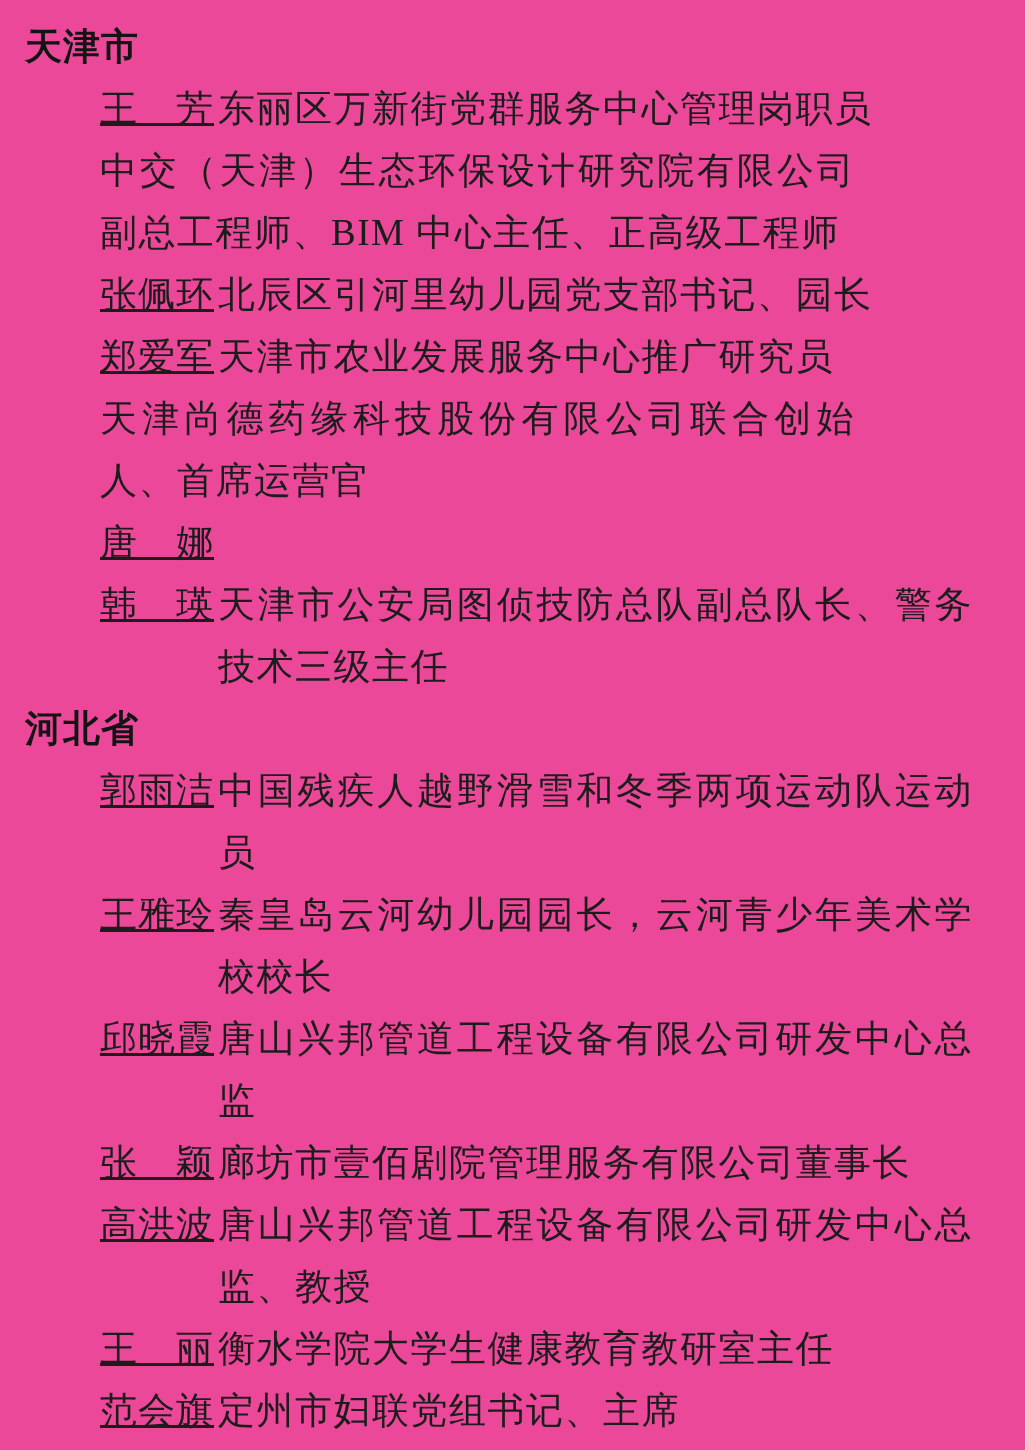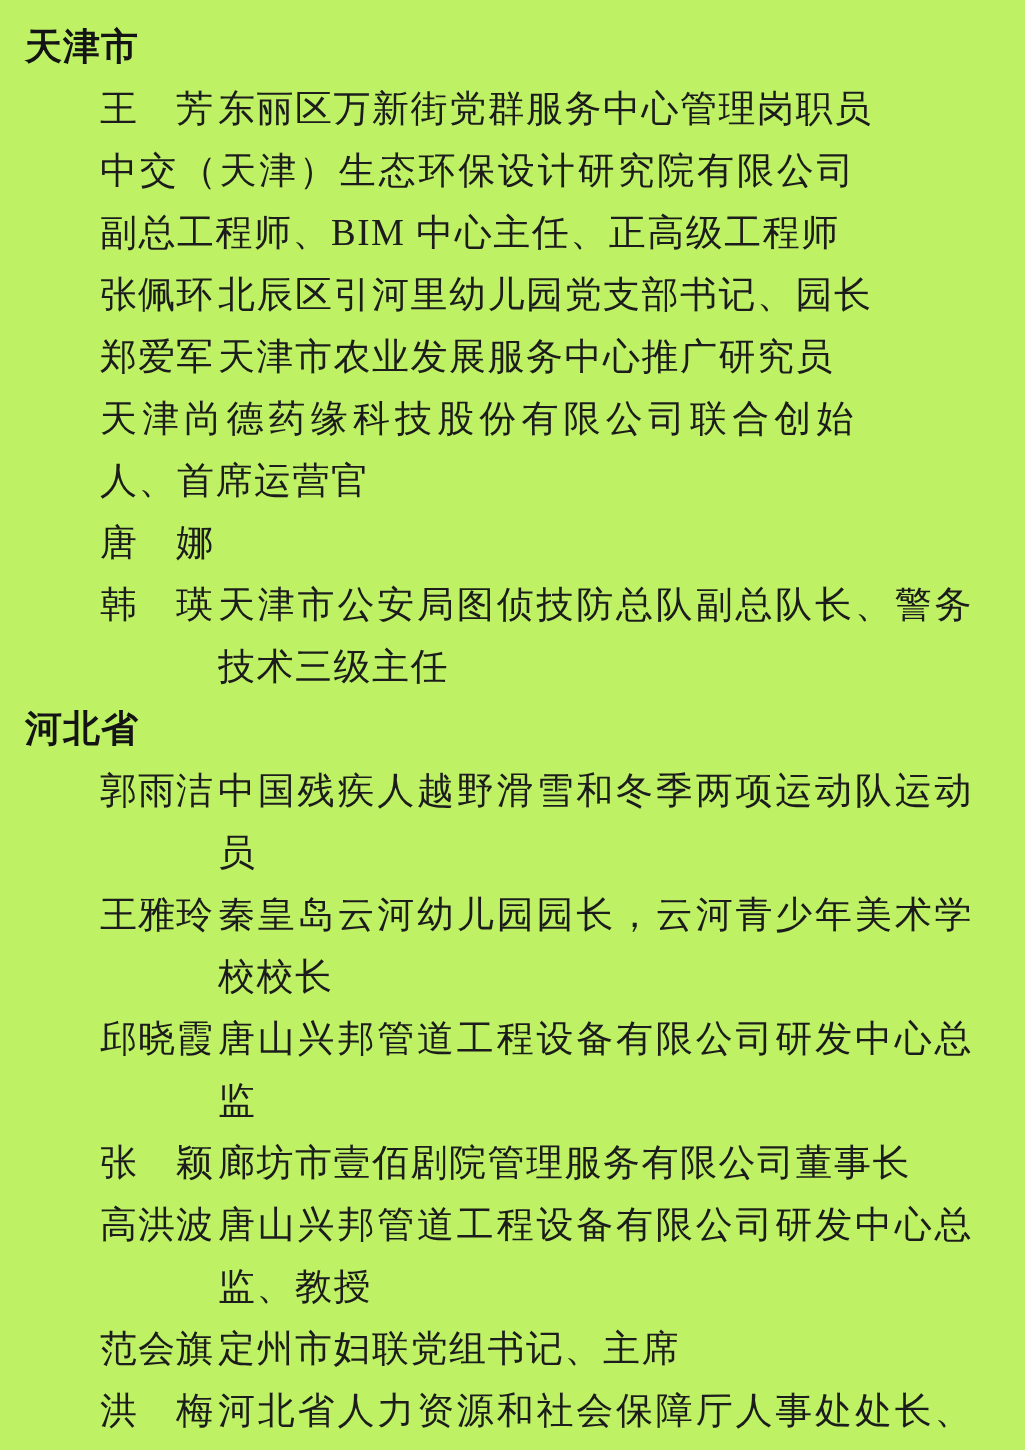--- a/index.html
+++ b/index.html
@@ -6,21 +6,21 @@
     margin: 0;
     padding: 0;
     background: #ffffff;
   }
   .page {
     position: relative;
     width: 1025px;
     height: 1450px;
     box-sizing: border-box;
     padding: 16px 0 0 0;
-    background: #bef264;
+    background: #ec4899;
     color: #1c1c1c;
     font-family: "Liberation Serif", "DejaVu Serif", serif;
     overflow: hidden;
   }
   .region-header {
     margin: 0 0 0 25px;
     font-family: "Liberation Sans", "DejaVu Sans", sans-serif;
     font-weight: bold;
     font-size: 37px;
     line-height: 62px;
@@ -31,20 +31,21 @@
     display: flex;
     align-items: flex-start;
     margin-left: 100px;
   }
   .person-name {
     flex: 0 0 118px;
     white-space: nowrap;
     font-size: 37px;
     line-height: 62px;
     letter-spacing: 1px;
+    text-decoration: underline;
   }
   .person-title {
     width: 755px;
     font-size: 37px;
     line-height: 62px;
     letter-spacing: 1.5px;
     text-align: justify;
     text-justify: inter-ideograph;
     word-break: normal;
     line-break: strict;
@@ -102,20 +103,24 @@
     </div>
     <div class="entry">
       <span class="person-name">张　颖</span>
       <span class="person-title">廊坊市壹佰剧院管理服务有限公司董事长</span>
     </div>
     <div class="entry">
       <span class="person-name">高洪波</span>
       <span class="person-title">唐山兴邦管道工程设备有限公司研发中心总监、教授</span>
     </div>
     <div class="entry">
+      <span class="person-name">王　丽</span>
+      <span class="person-title">衡水学院大学生健康教育教研室主任</span>
+    </div>
+    <div class="entry">
       <span class="person-name">范会旗</span>
       <span class="person-title">定州市妇联党组书记、主席</span>
     </div>
     <div class="entry">
       <span class="person-name">洪　梅</span>
       <span class="person-title">河北省人力资源和社会保障厅人事处处长、一级调研员，机关党委人事处党支部书记</span>
     </div>
   </section>
 
 </div>

